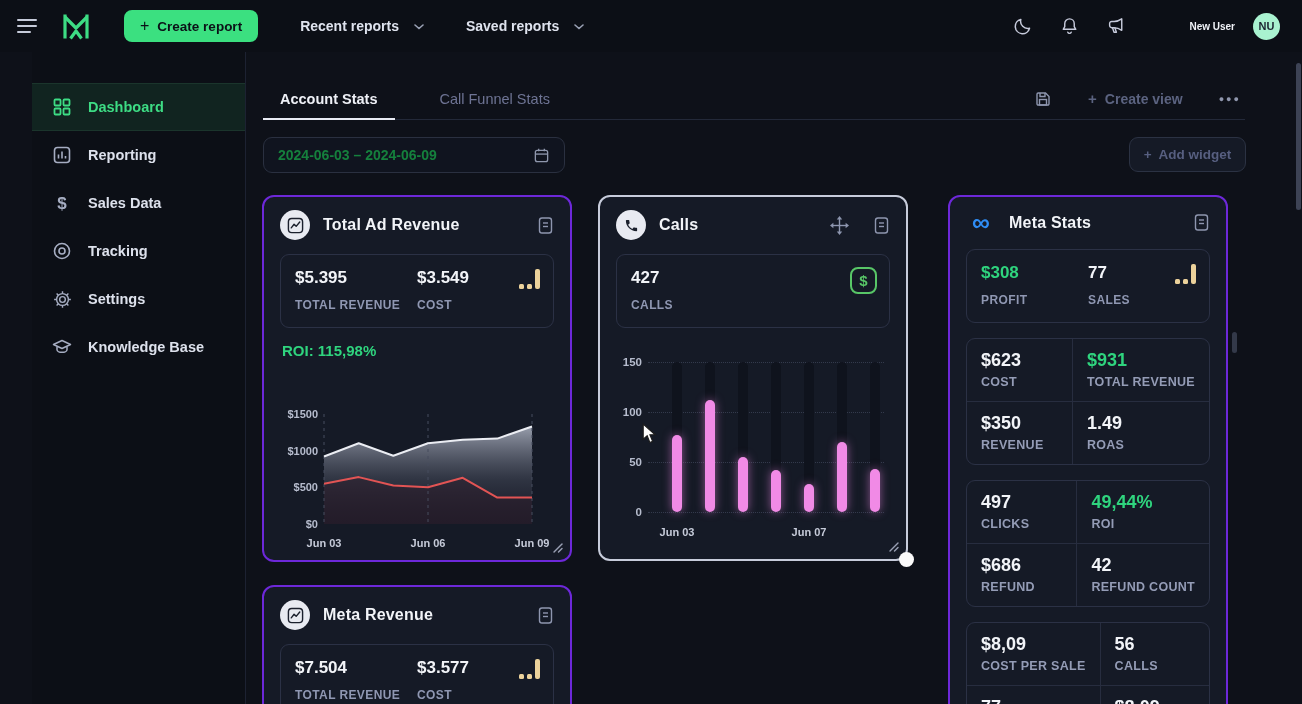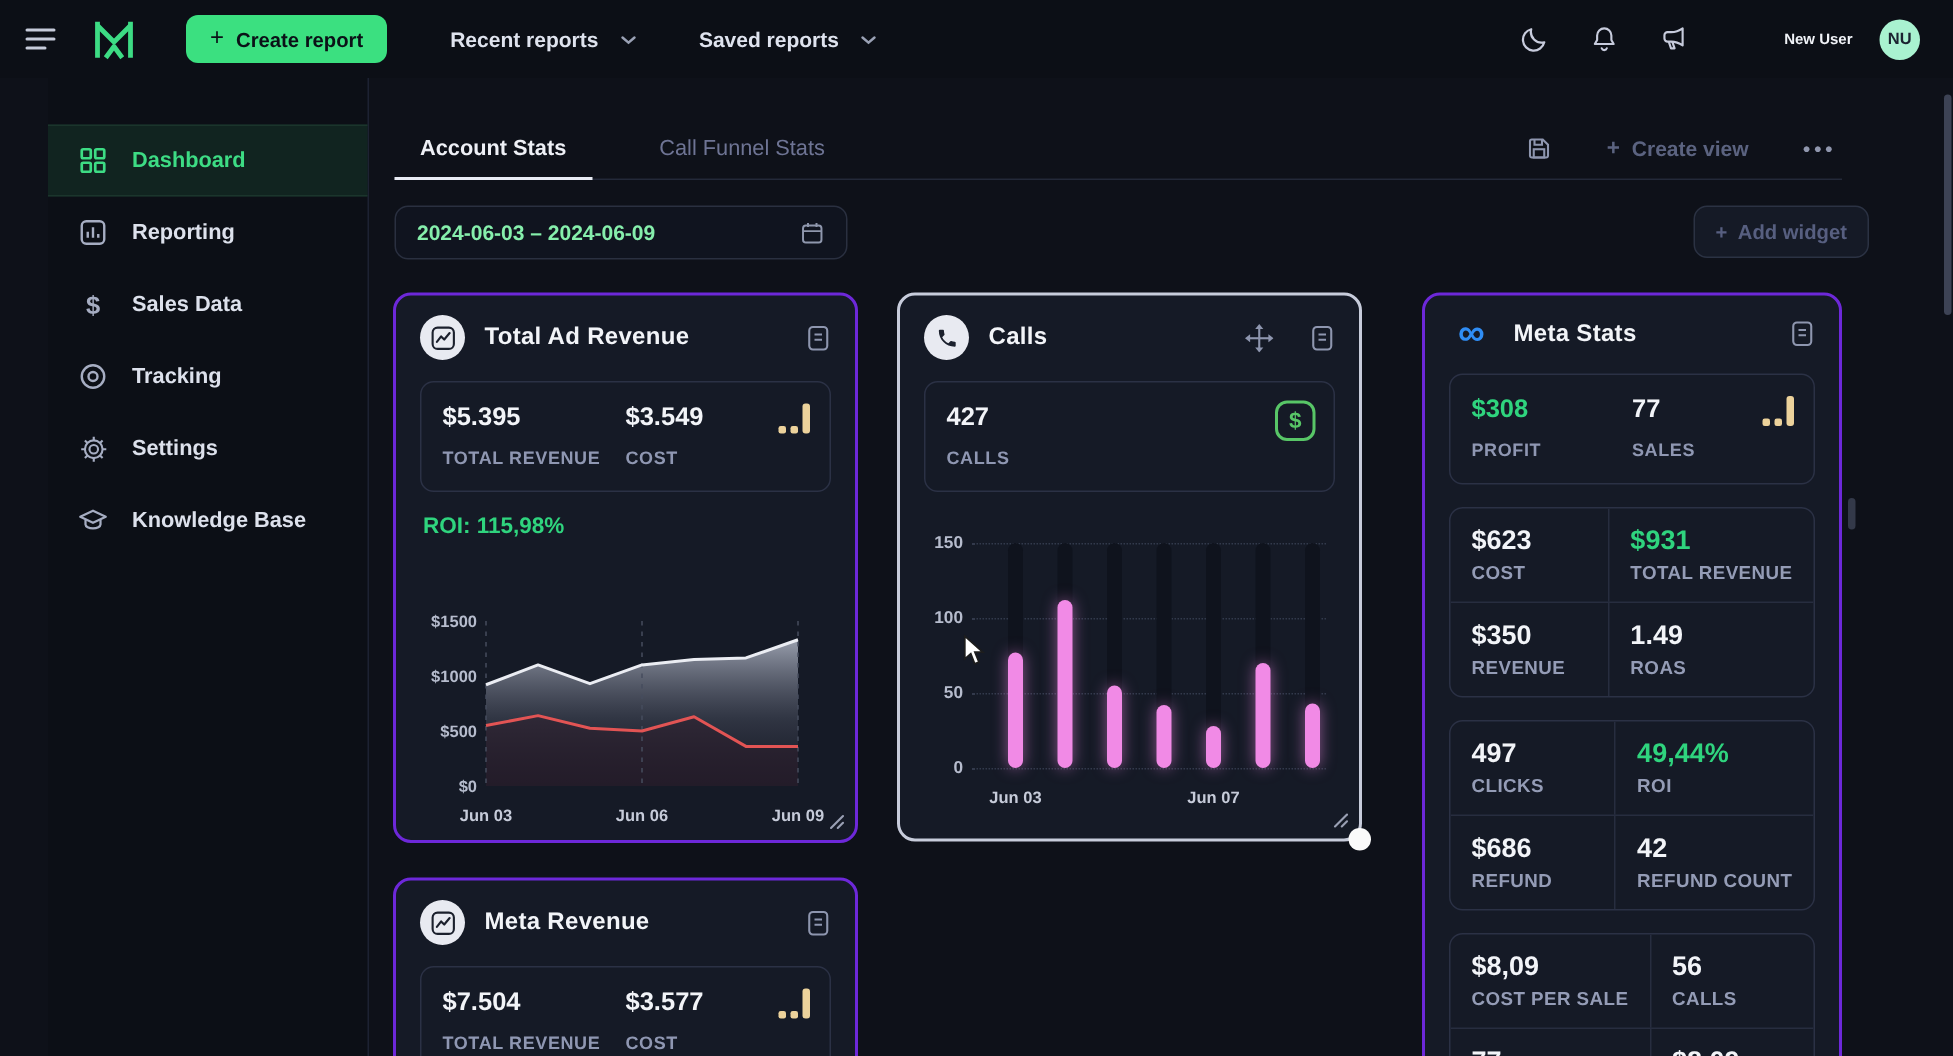--- a/index.html
+++ b/index.html
@@ -33,36 +33,36 @@
   .sidebar { position:absolute; top:52px; left:0; width:214px; bottom:0; background:#0c0f16;
              border-right:1px solid #1d2232; padding-top:31px; z-index:5;margin-left:32px; }
   .side-item { height:48px; display:flex; align-items:center; gap:15px; padding-left:19px;
                font-size:14.5px; font-weight:600; color:#dde1ec; cursor:pointer; }
   .side-icon { width:22px; display:flex; justify-content:center; align-items:center; color:#a6adc2; }
   .side-item.active { background:#112420; color:#3ddc84;
                       border-top:1px solid #1b352c; border-bottom:1px solid #1b352c; }
   .side-item.active .side-icon { color:#3ddc84; }
   
   .main { position:absolute; top:52px; left:214px; width:1088px; height:652px; overflow:hidden; }
-  .tabbar { position:absolute; left:49px; right:74px; top:26px; height:42px;
+  .tabbar { position:absolute; left:49px; right:57px; top:26px; height:42px;
             border-bottom:1px solid #232939; display:flex; align-items:center; }
   #tabs { display:flex; height:100%; }
   .tab { padding:0 17px; margin-right:28px; height:100%; display:flex; align-items:center;
          font-size:14.5px; font-weight:600; position:relative; white-space:nowrap; cursor:pointer; color:#eef0f6; }
   .tab.muted { color:#6e7494; font-weight:500; }
   .tab.active::after { content:''; position:absolute; left:0; right:0; bottom:-1px; height:2px; background:#e8ebf3; }
   .tabbar-right { position:absolute; right:4px; top:0; height:100%; display:flex; align-items:center; gap:36px; }
   .hicon { color:#8e96af; display:flex; cursor:pointer; }
   .create-view { color:#5b6380; font-size:14px; font-weight:600; display:flex; align-items:center; gap:8px; cursor:pointer; }
   .create-view .plus { font-size:15px; }
   .dots { color:#9097ae; font-size:9px; letter-spacing:2px; font-weight:700; cursor:pointer; }
   .date-input { position:absolute; left:49px; top:85px; width:302px; height:36px;
                 border:1px solid #2a3040; border-radius:9px; background:#10141f;
                 display:flex; align-items:center; padding:0 14px;
-                color:#86efac; font-size:14px; font-weight:600; cursor:pointer; }
+                color:#15803d; font-size:14px; font-weight:600; cursor:pointer; }
   .date-input .cal { margin-left:auto; color:#8f97ad; display:flex; }
   .add-widget { position:absolute; left:915px; top:85px; width:117px; height:35px;
                 border:1px solid #2b3243; border-radius:9px; background:#151a26;
                 color:#575f80; font-size:13.5px; font-weight:600; font-family:inherit;
                 display:flex; align-items:center; justify-content:center; gap:7px; cursor:pointer; }
   
   .card { position:absolute; background:#151a26; border:2px solid #6d28d9; border-radius:12px; }
   #card-revenue { left:48px; top:143px; width:310px; height:367px; }
   #card-calls   { left:384px; top:143px; width:310px; height:366px; border-color:#c7ccdb; }
   #card-meta    { left:734px; top:143px; width:280px; height:560px; }

